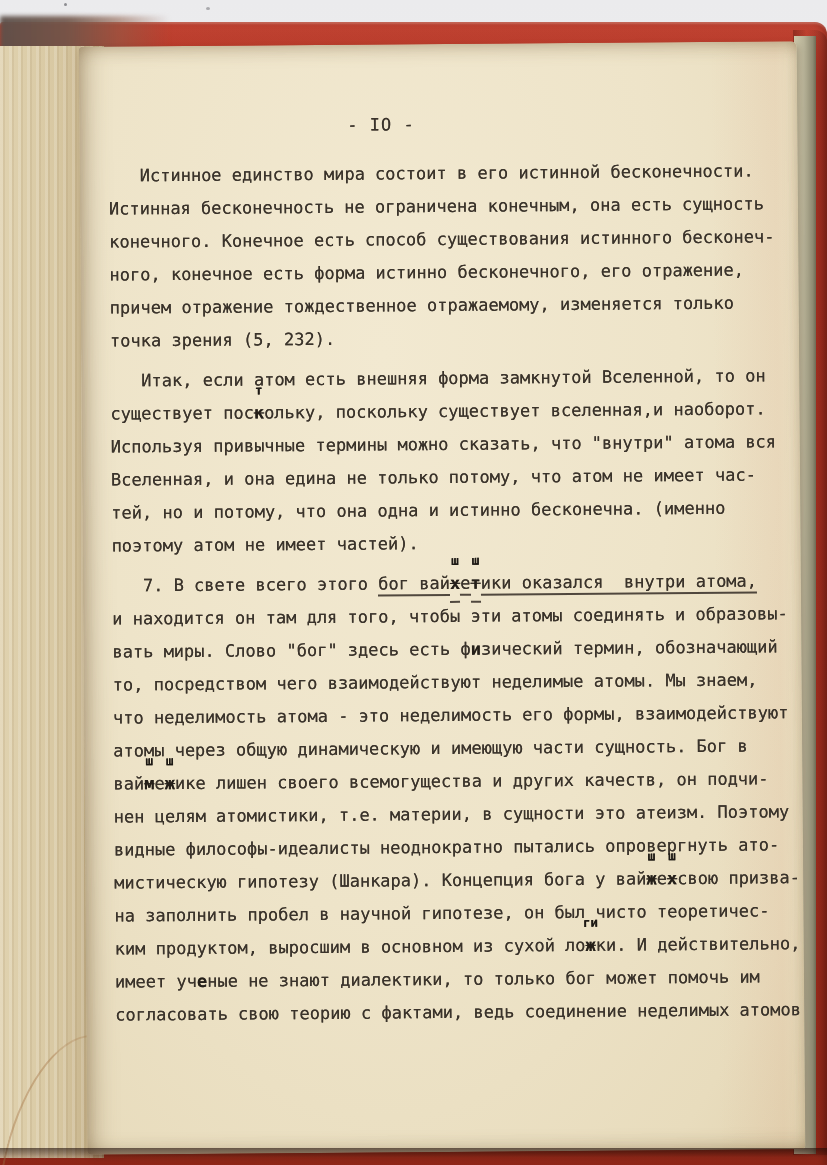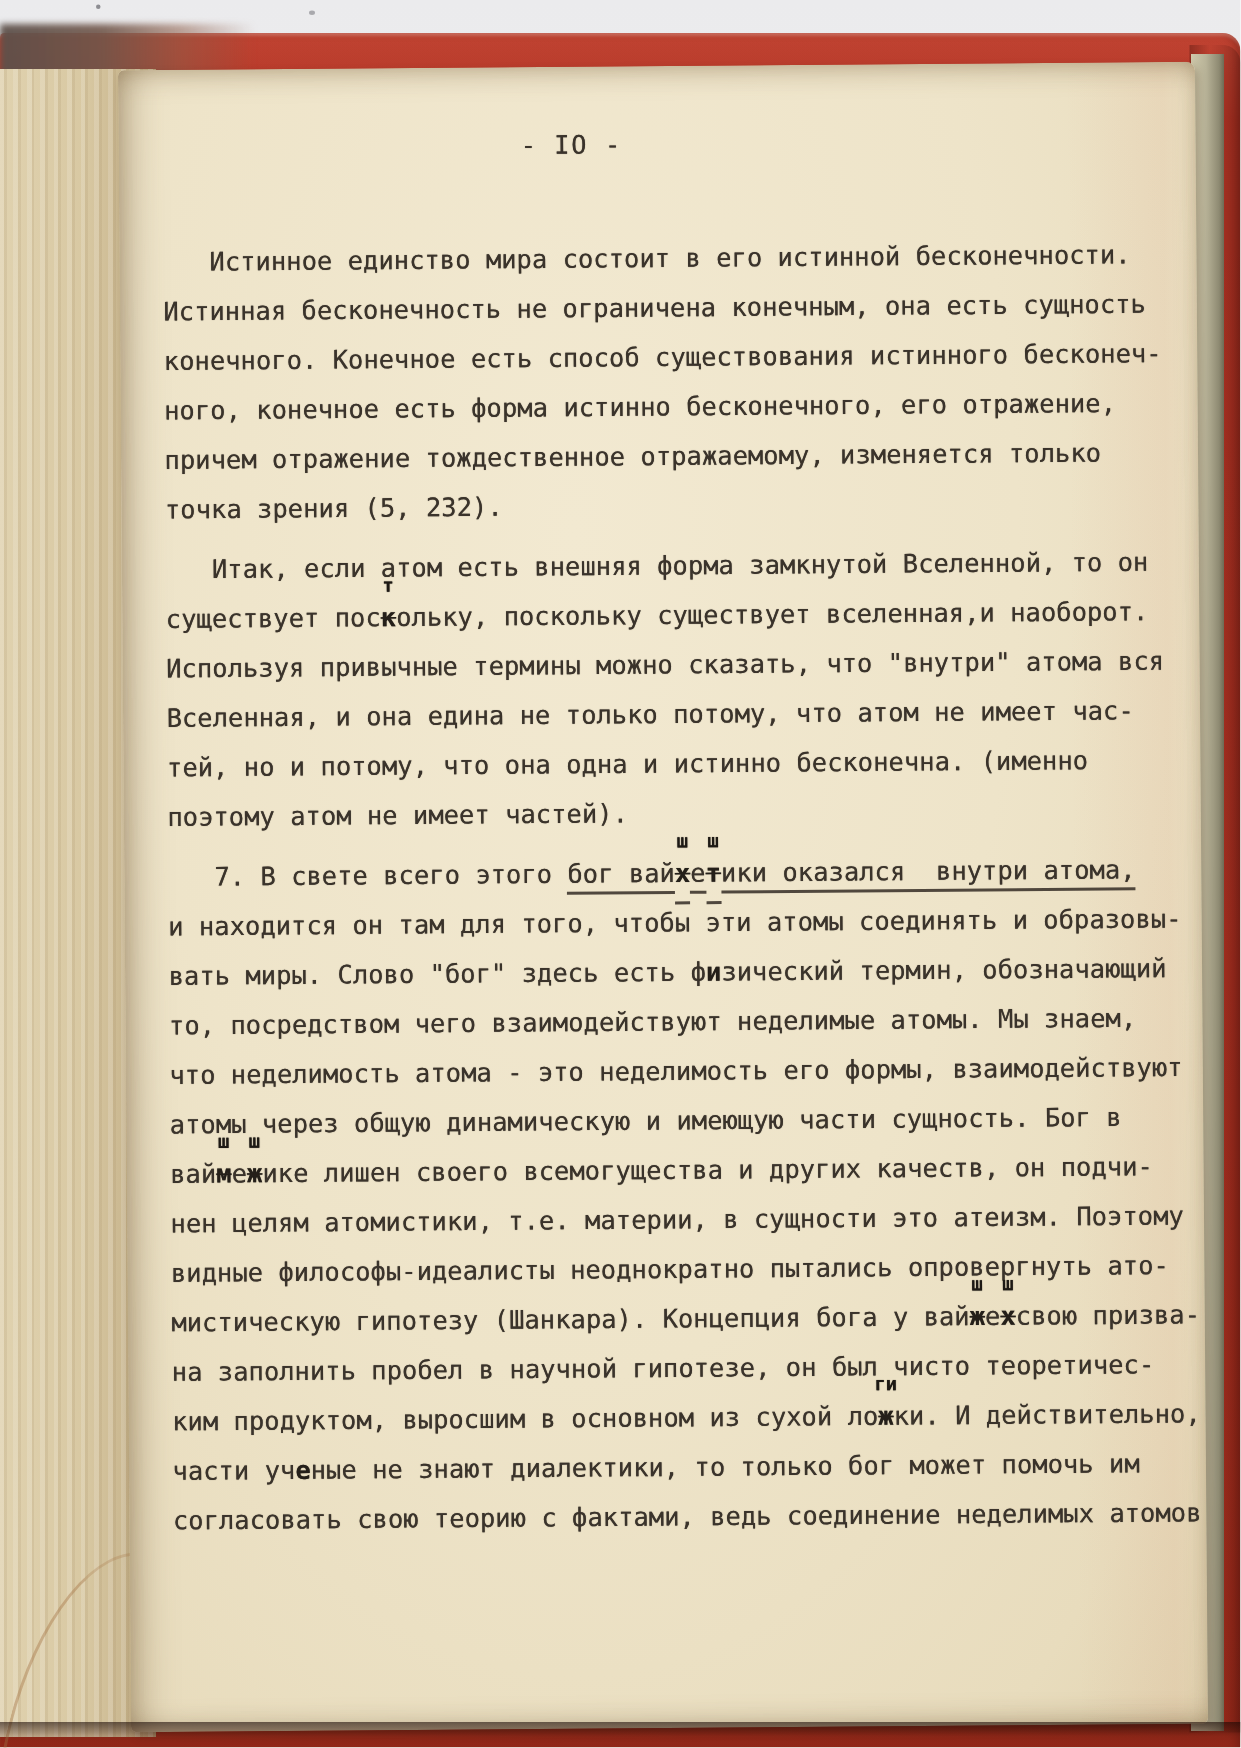--- a/index.html
+++ b/index.html
@@ -65,21 +65,21 @@
       inset 17px 0 26px -14px rgba(112,86,50,.55),
       inset 0 14px 20px -13px rgba(120,92,56,.4),
       inset -9px 0 16px -11px rgba(120,92,56,.35),
       inset 0 -13px 20px -13px rgba(108,82,48,.4),
       2px 3px 6px rgba(60,30,15,.25);
     overflow:hidden;
     color:#3a332b;
   }
 
   .page-number{
-    position:absolute;left:268px;top:43px;
+    position:absolute;left:268px;top:70px;
     font-size:17px;letter-spacing:1px;
     text-shadow:0 0 .5px rgba(45,38,30,.8);
   }
 
   .text-block{position:absolute;left:29px;top:113px;width:676px;}
   .para + .para{margin-top:7px;}
   .line{
     white-space:pre;font-size:17px;line-height:33px;height:33px;
     text-shadow:0 0 .5px rgba(45,38,30,.8);
   }
@@ -139,20 +139,20 @@
           <div class="line"><span>вать миры. Слово "бог" здесь есть ф</span><span class="overtyped">и</span><span>зический термин, обозначающий</span></div>
           <div class="line"><span>то, посредством чего взаимодействуют неделимые атомы. Мы знаем,</span></div>
           <div class="line"><span>что неделимость атома - это неделимость его формы, взаимодействуют</span></div>
           <div class="line"><span>атомы через общую динамическую и имеющую части сущность. Бог в</span></div>
           <div class="line"><span>вай</span><span class="corr"><span class="corr-above">ш</span><span class="corr-base">м</span></span><span>е</span><span class="corr"><span class="corr-above">ш</span><span class="corr-base">ж</span></span><span>ике лишен своего всемогущества и других качеств, он подчи-</span></div>
           <div class="line"><span>нен целям атомистики, т.е. материи, в сущности это атеизм. Поэтому</span></div>
           <div class="line"><span>видные философы-идеалисты неоднократно пытались опровергнуть ато-</span></div>
           <div class="line"><span>мистическую гипотезу (Шанкара). Концепция бога у вай</span><span class="corr"><span class="corr-above">ш</span><span class="corr-base">ж</span></span><span>е</span><span class="corr"><span class="corr-above">ш</span><span class="corr-base">х</span></span><span>свою призва-</span></div>
           <div class="line"><span>на заполнить пробел в научной гипотезе, он был чисто теоретичес-</span></div>
           <div class="line"><span>ким продуктом, выросшим в основном из сухой ло</span><span class="corr"><span class="corr-above">ги</span><span class="corr-base">ж</span></span><span>ки. И действительно,</span></div>
-          <div class="line"><span>части уч</span><span class="overtyped">е</span><span>ные не знают диалектики, то только бог может помочь им</span></div>
+          <div class="line"><span>имеет уч</span><span class="overtyped">е</span><span>ные не знают диалектики, то только бог может помочь им</span></div>
           <div class="line"><span>согласовать свою теорию с фактами, ведь соединение неделимых атомов</span></div>
         </div>
       </div>
   </div>
 
   <div class="cover-bottom-shadow"></div>
 </div>
 
 </body></html>

